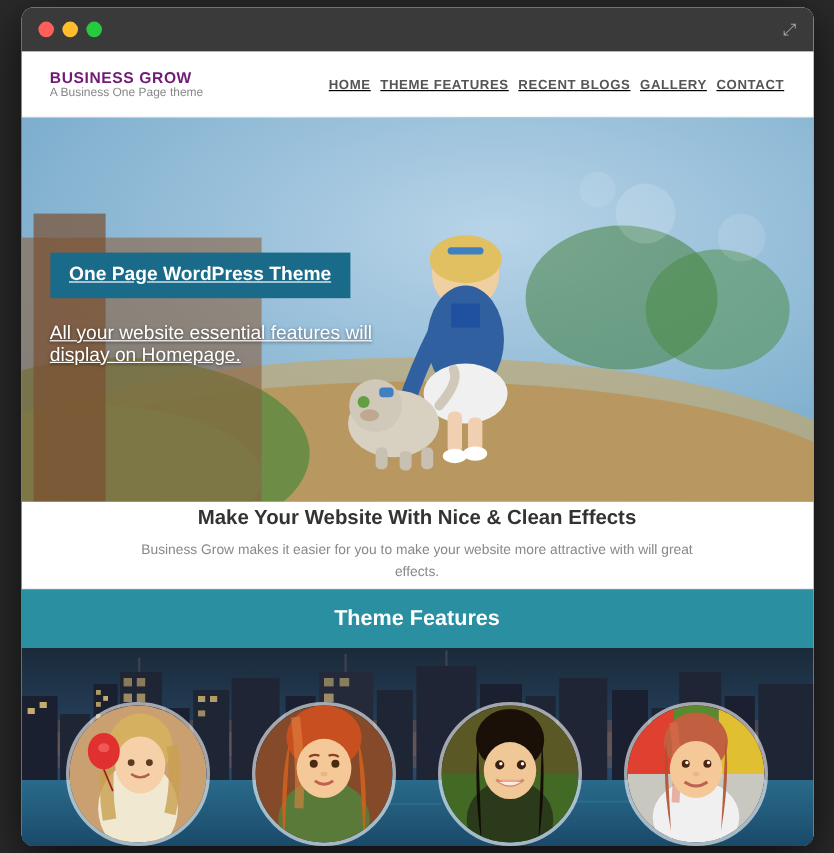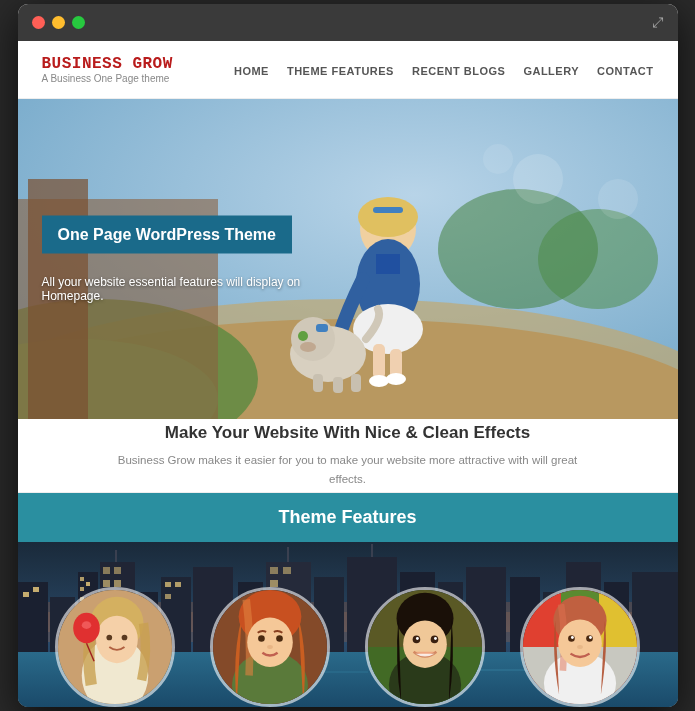--- a/index.html
+++ b/index.html
@@ -51,36 +51,36 @@
     .site-nav {
       background: #fff;
       padding: 14px 24px;
       display: flex;
       align-items: center;
       justify-content: space-between;
       border-bottom: 1px solid #eee;
     }
 
     .brand-title {
-      color: #b91c1c;
-      font-size: 16px;
+      color: #701a75;
+      font-size: 13px;
       font-weight: bold;
       letter-spacing: 0.5px;
-      font-family: Liberation Mono, monospace;
     }
 
     .brand-subtitle {
       color: #888;
       font-size: 10px;
     }
 
     .nav-links {
       display: flex;
-      gap: 18px;
+      gap: 8px;
       list-style: none;
+      text-decoration: underline;
     }
 
     .nav-links a {
       color: #555;
       text-decoration: none;
       font-size: 11px;
       font-weight: bold;
       letter-spacing: 0.5px;
       text-transform: uppercase;
     }
@@ -102,27 +102,29 @@
     }
 
     .hero-title-box {
       background: #1a6a8a;
       color: #fff;
       padding: 10px 16px;
       font-size: 16px;
       font-weight: bold;
       margin-bottom: 21px;
       display: inline-block;
+      text-decoration: underline;
     }
 
     .hero-subtitle {
       color: #fff;
-      font-size: 12px;
+      font-size: 16px;
       text-shadow: 0 1px 3px rgba(0,0,0,0.5);
       max-width: 280px;
+      text-decoration: underline;
     }
 
     
     .info-section {
       background: #fff;
       text-align: center;
       padding: 4px 40px;
       border-bottom: 1px solid #eee;
     }
 

